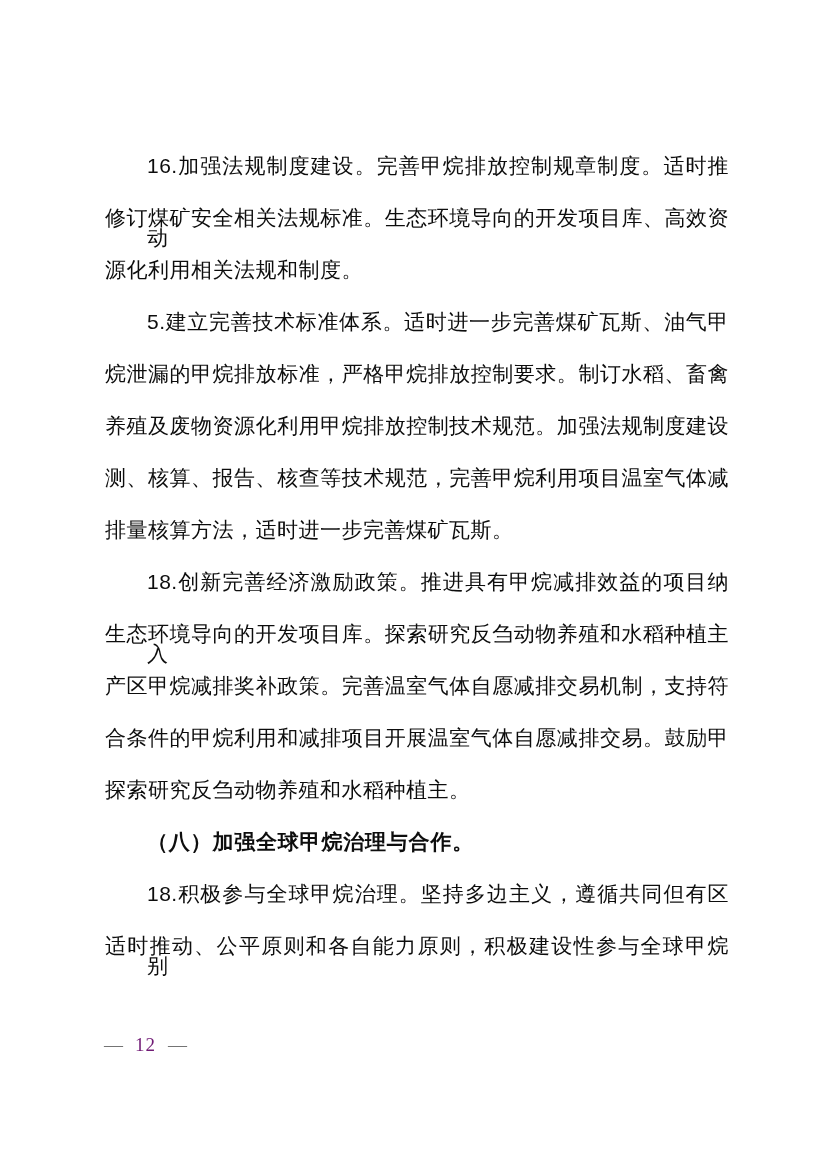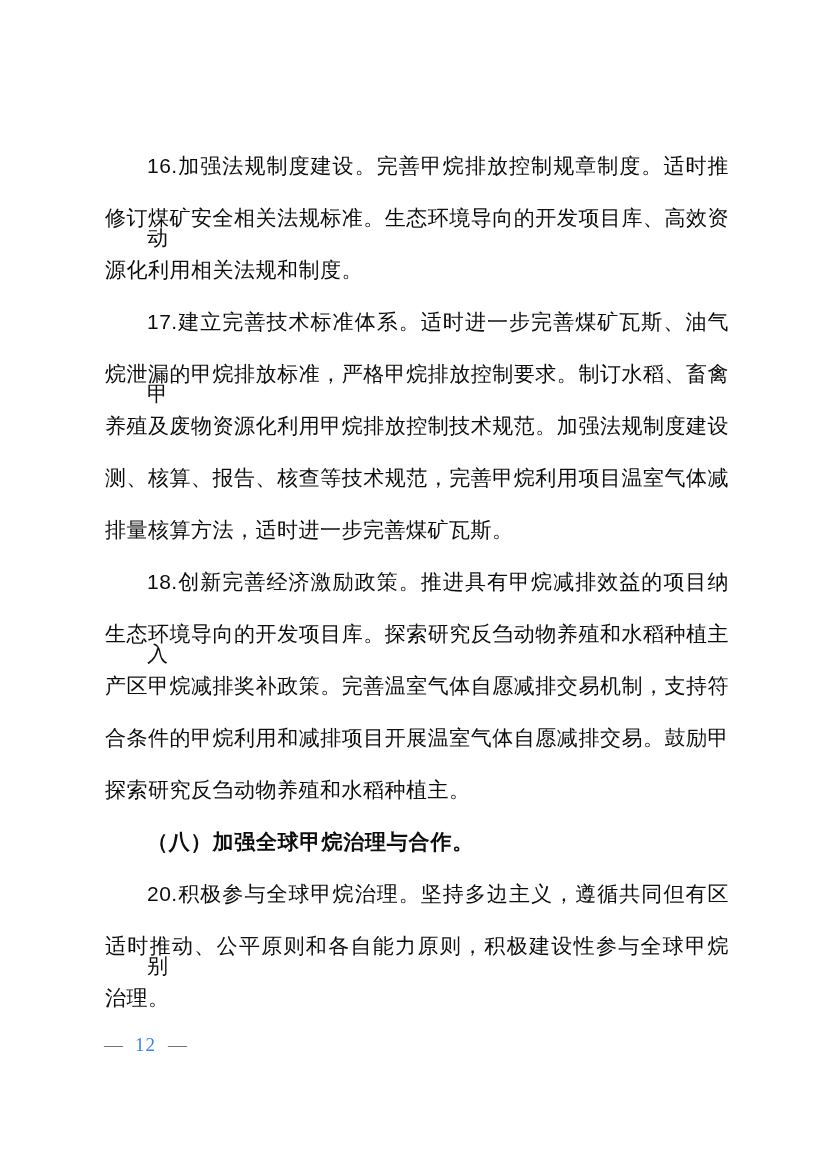--- a/index.html
+++ b/index.html
@@ -53,55 +53,54 @@
     align-items: center;
     gap: 12px;
     font-family: "Liberation Serif", "DejaVu Serif", serif;
     font-size: 19px;
   }
   .footer .dash {
     color: #6e6e6e;
     letter-spacing: 0;
   }
   .footer .pagenum {
-    color: #3b82f6;
+    color: #701a75;
     letter-spacing: 1px;
   }
 </style>
 </head>
 <body>
 
 <div class="page">
   <div class="content" id="doc-content">
       <div class="paragraph">
         <div class="line indent fill">16.加强法规制度建设。完善甲烷排放控制规章制度。适时推动</div>
         <div class="line fill">修订煤矿安全相关法规标准。生态环境导向的开发项目库、高效资</div>
         <div class="line">源化利用相关法规和制度。</div>
       </div>
       <div class="paragraph">
-        <div class="line indent fill">17.建立完善技术标准体系。适时进一步完善煤矿瓦斯、油气甲</div>
+        <div class="line indent fill">5.建立完善技术标准体系。适时进一步完善煤矿瓦斯、油气甲</div>
         <div class="line fill">烷泄漏的甲烷排放标准，严格甲烷排放控制要求。制订水稻、畜禽</div>
         <div class="line fill">养殖及废物资源化利用甲烷排放控制技术规范。加强法规制度建设</div>
         <div class="line fill">测、核算、报告、核查等技术规范，完善甲烷利用项目温室气体减</div>
         <div class="line">排量核算方法，适时进一步完善煤矿瓦斯。</div>
       </div>
       <div class="paragraph">
         <div class="line indent fill">18.创新完善经济激励政策。推进具有甲烷减排效益的项目纳入</div>
         <div class="line fill">生态环境导向的开发项目库。探索研究反刍动物养殖和水稻种植主</div>
         <div class="line fill">产区甲烷减排奖补政策。完善温室气体自愿减排交易机制，支持符</div>
         <div class="line fill">合条件的甲烷利用和减排项目开展温室气体自愿减排交易。鼓励甲</div>
         <div class="line">探索研究反刍动物养殖和水稻种植主。</div>
       </div>
       <div class="paragraph heading">
         <div class="line indent">（八）加强全球甲烷治理与合作。</div>
       </div>
       <div class="paragraph">
-        <div class="line indent fill">20.积极参与全球甲烷治理。坚持多边主义，遵循共同但有区别</div>
+        <div class="line indent fill">18.积极参与全球甲烷治理。坚持多边主义，遵循共同但有区别</div>
         <div class="line fill">适时推动、公平原则和各自能力原则，积极建设性参与全球甲烷</div>
-        <div class="line">治理。</div>
       </div>
     </div>
   <div class="footer">
     <span class="dash">—</span>
     <span class="pagenum">12</span>
     <span class="dash">—</span>
   </div>
 </div>
 
 </body></html>

